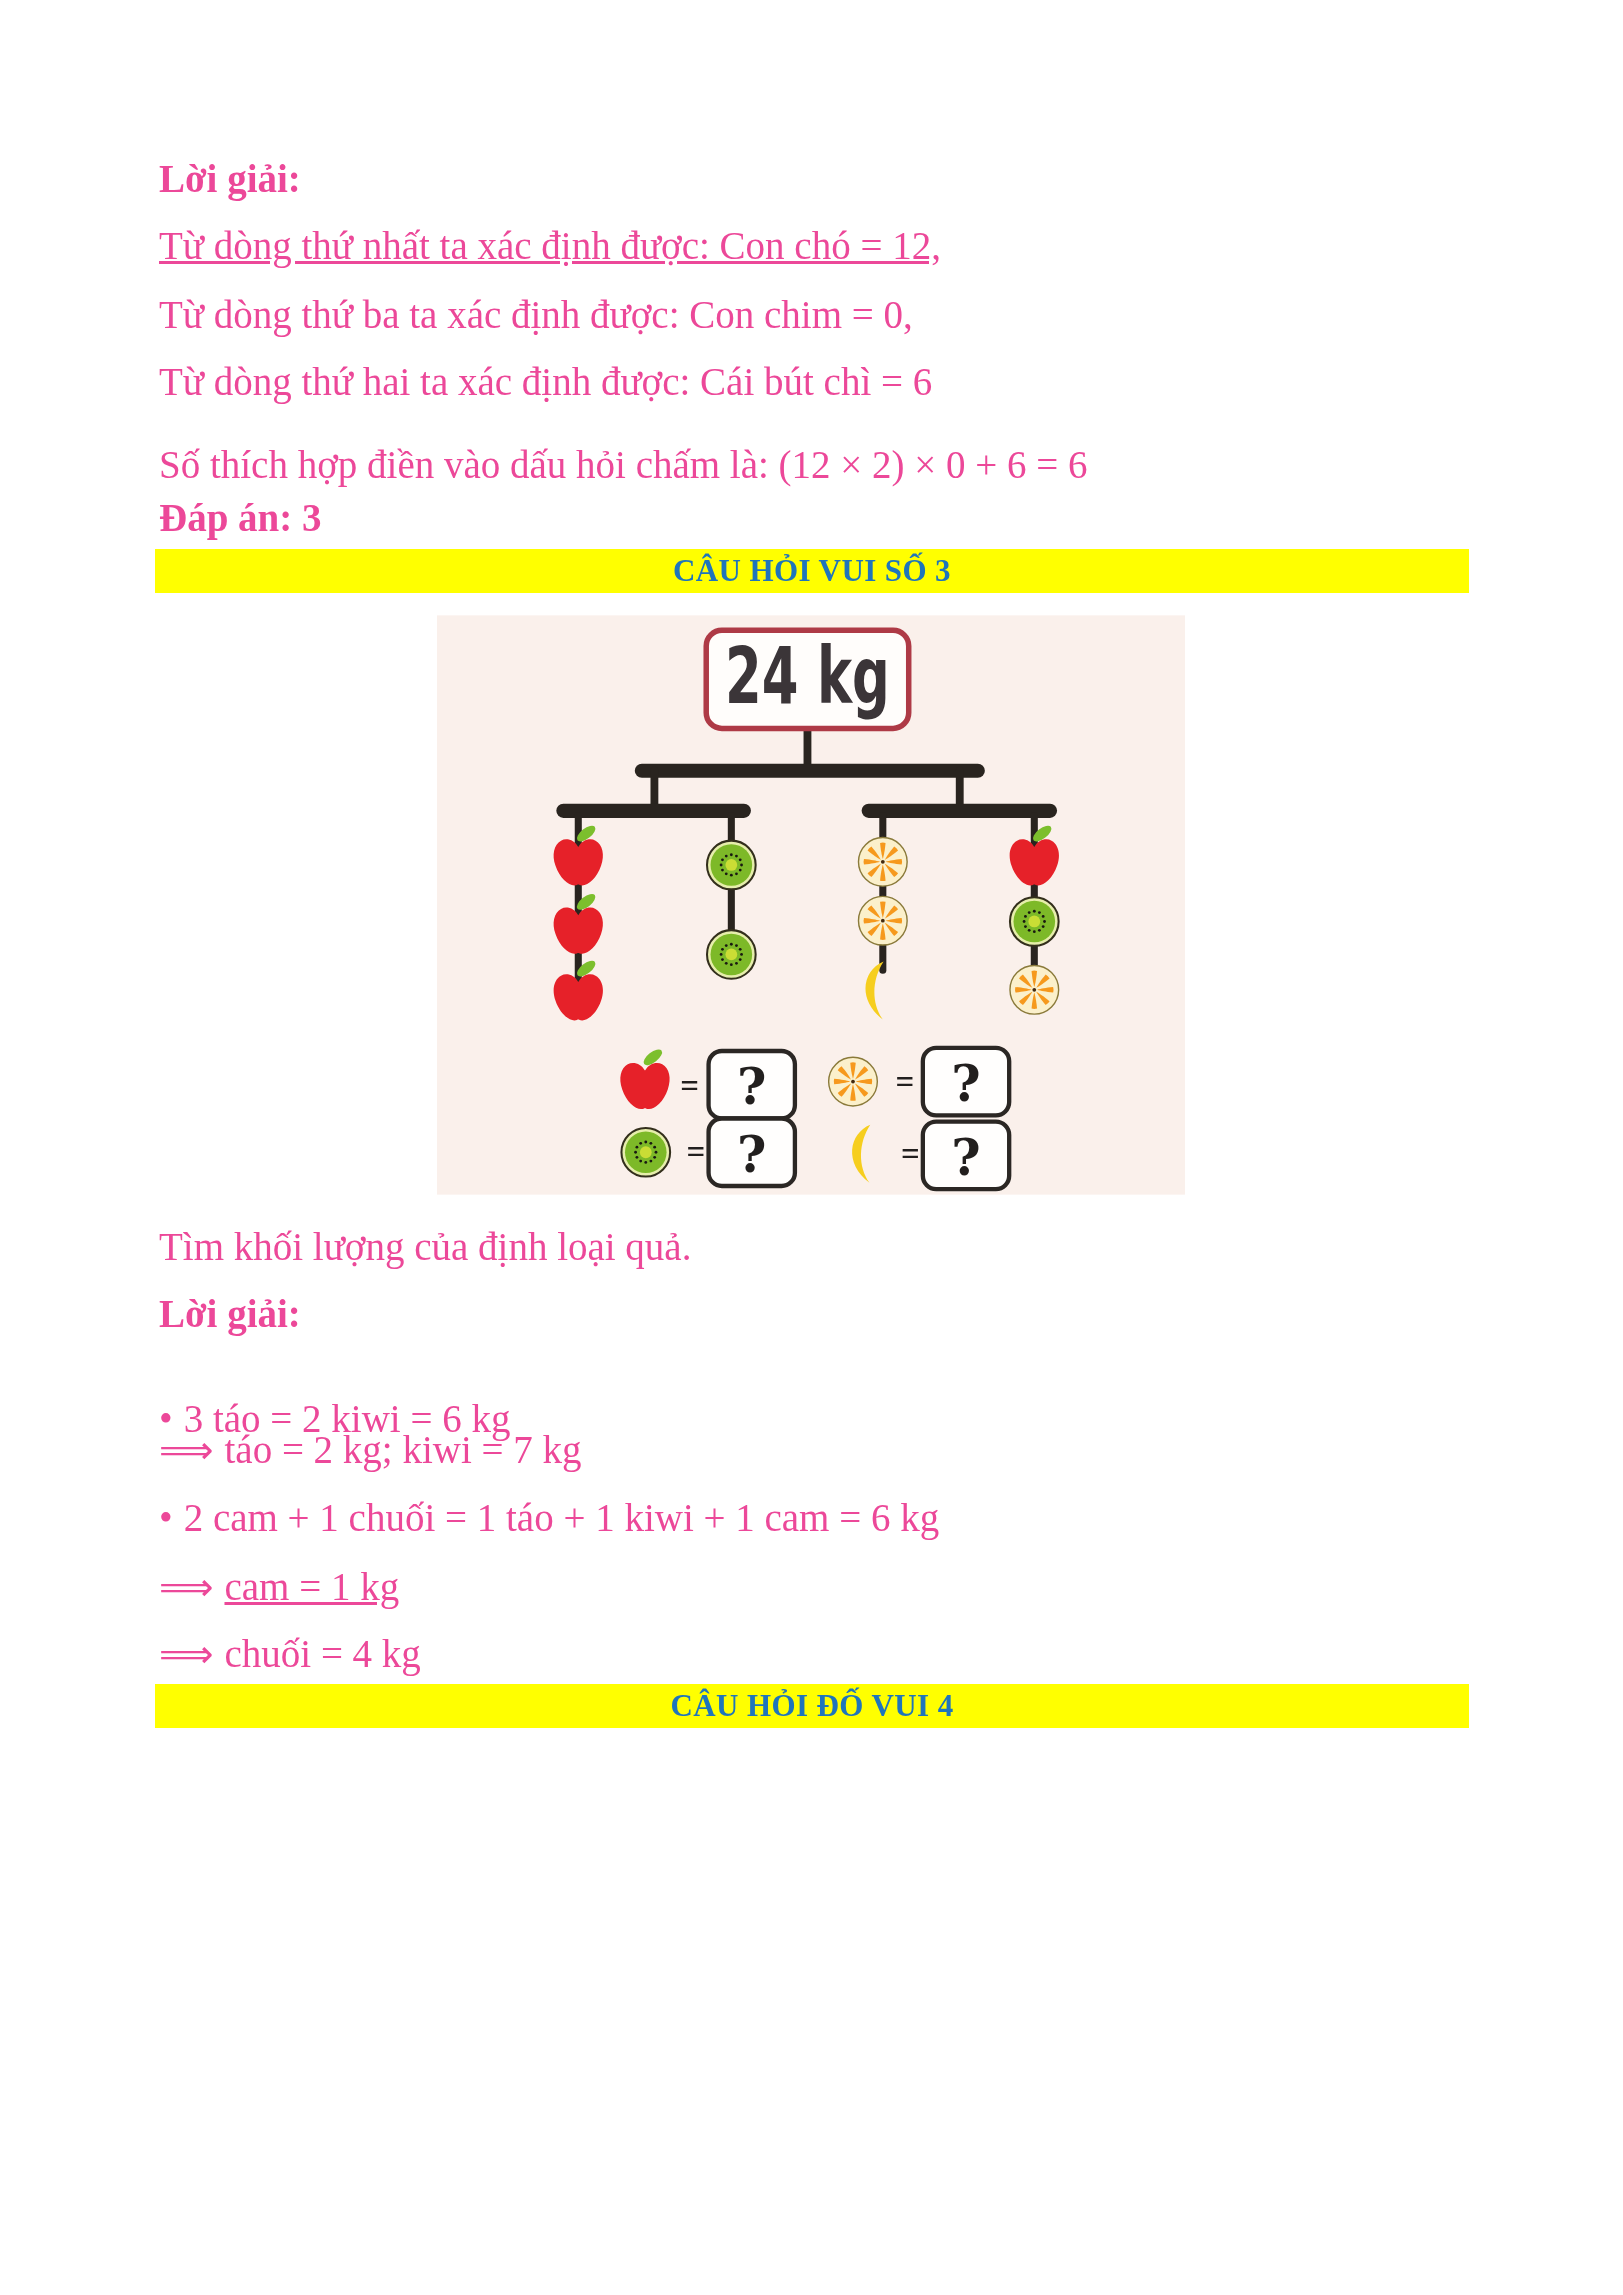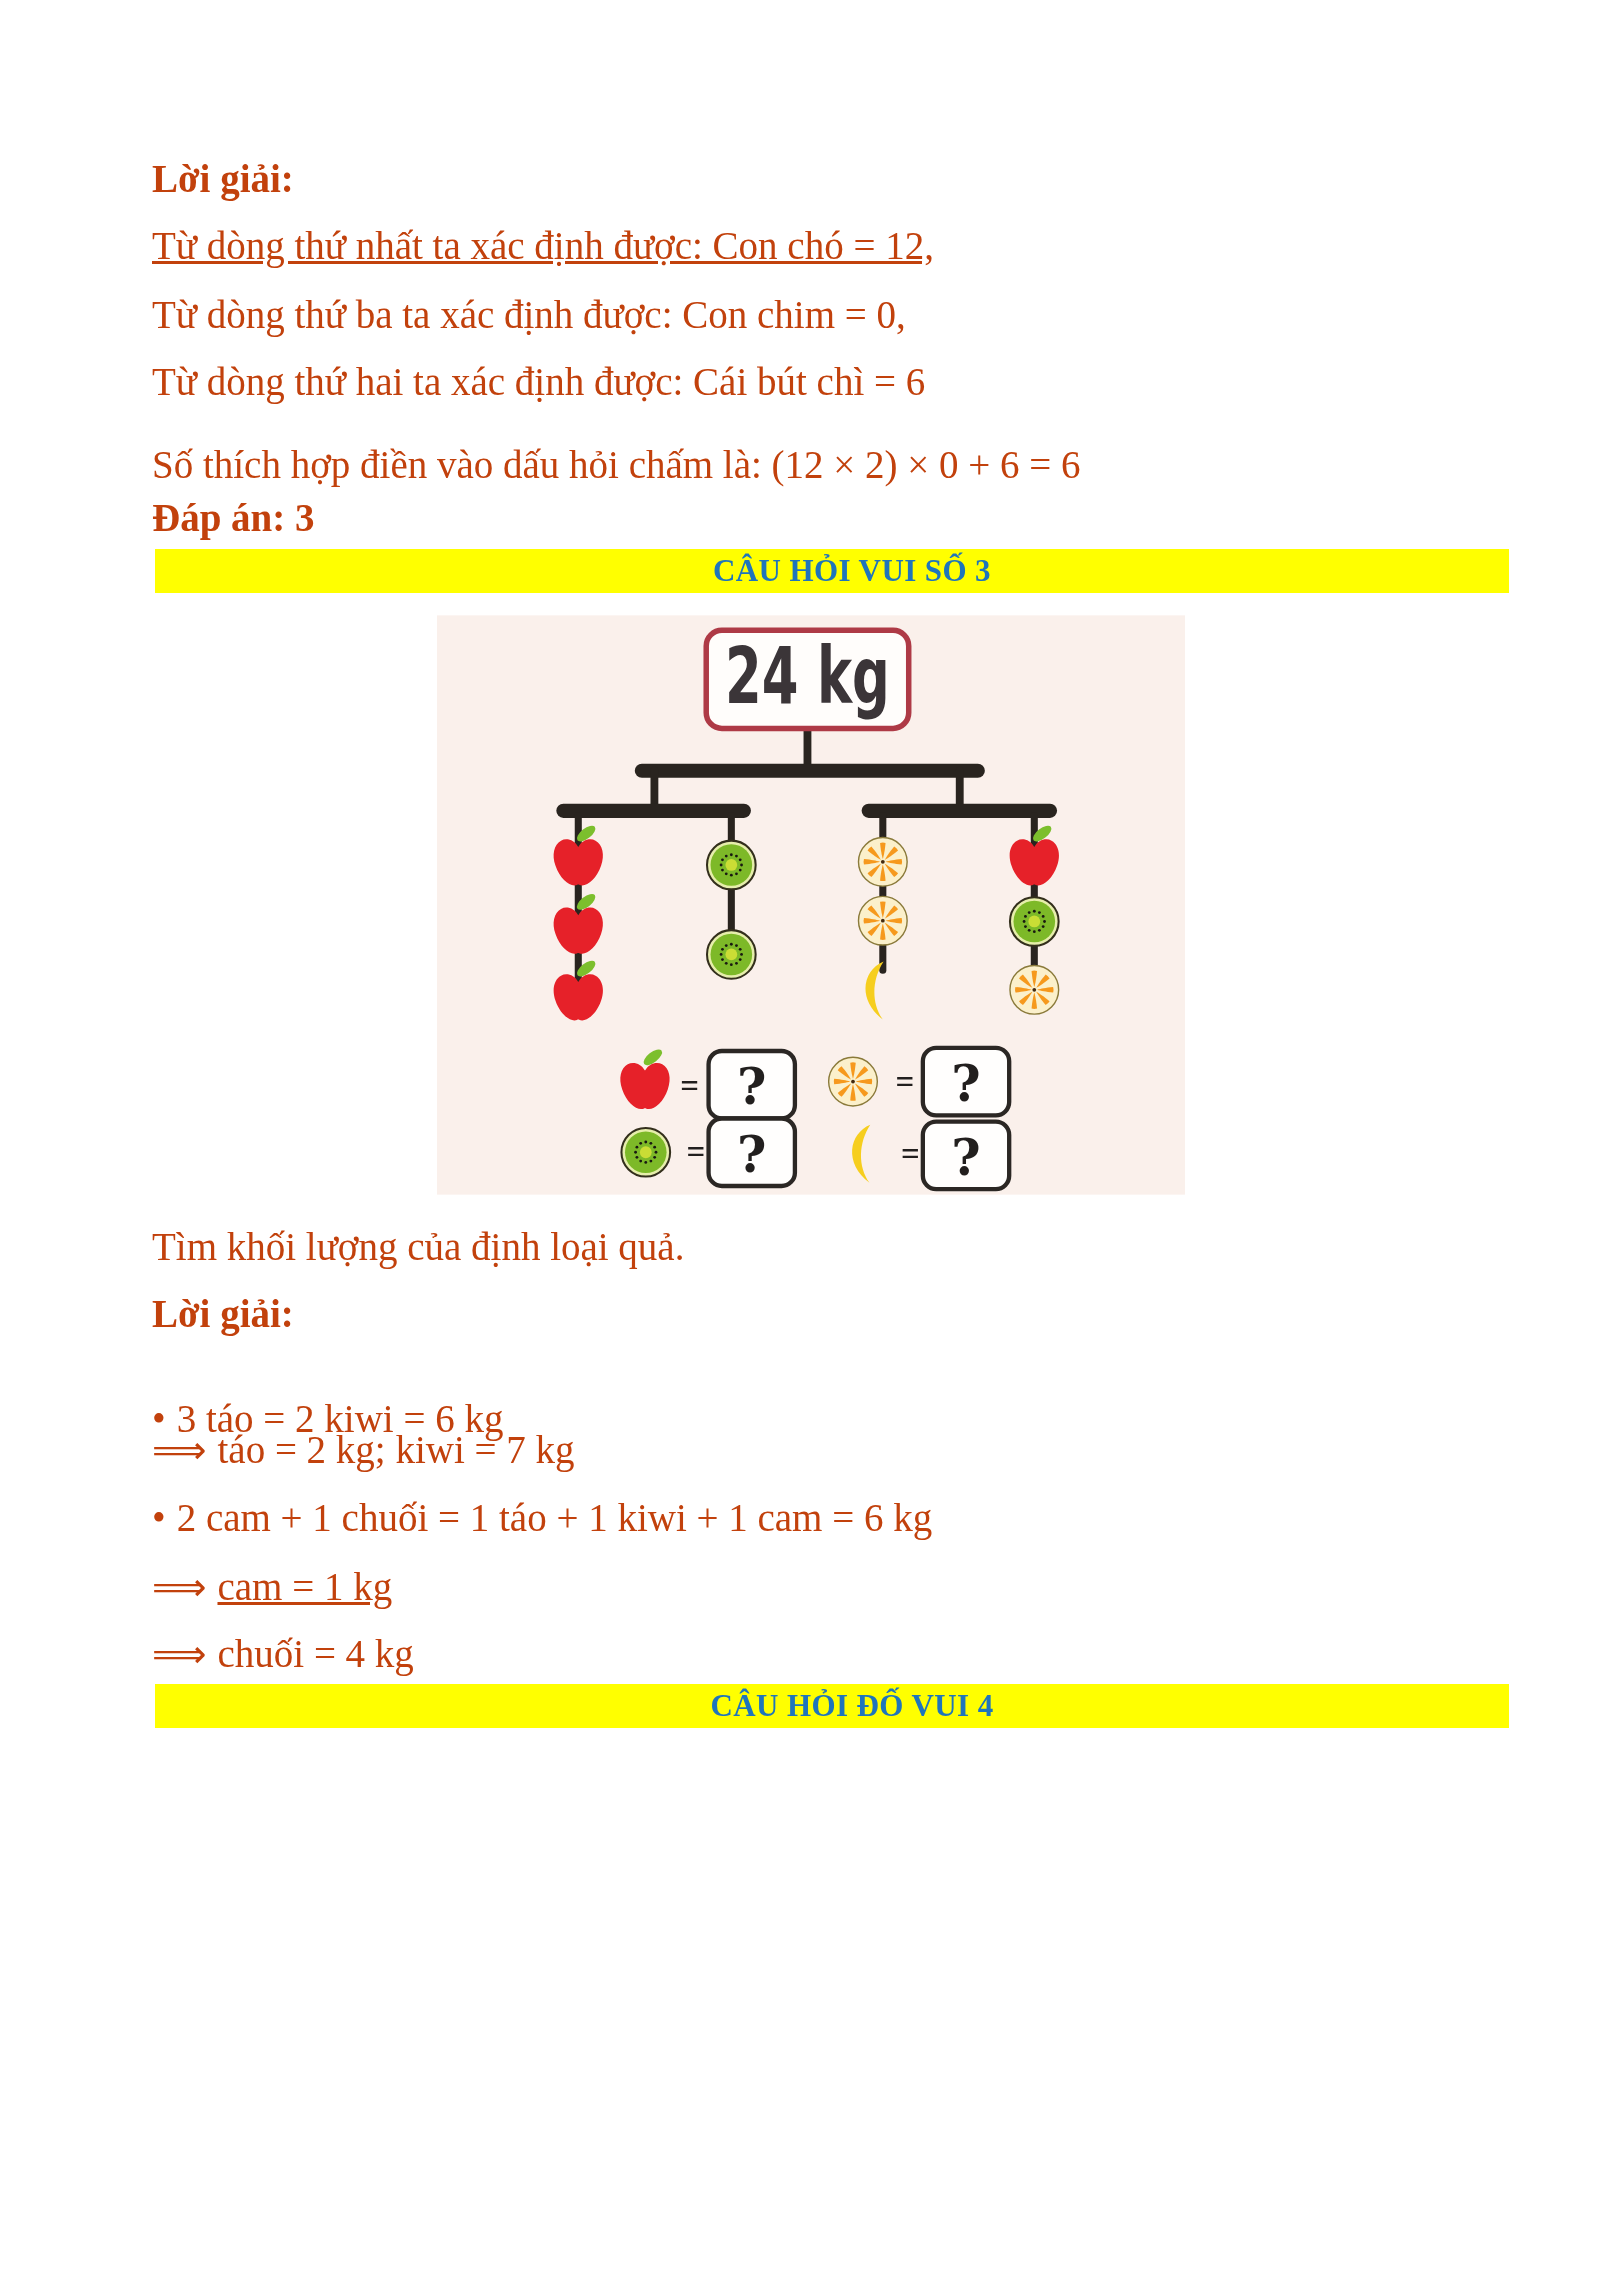--- a/index.html
+++ b/index.html
@@ -6,35 +6,35 @@
   body{
     position:relative;
     width:1623px;height:2295px;
     background:#ffffff;
     font-family:"Liberation Serif","DejaVu Serif",serif;
     color:#111111;
     overflow:hidden;
   }
   .line{
     position:absolute;
-    left:152px;
+    left:159px;
     font-size:39px;
     line-height:47px;
     white-space:nowrap;
-    color:#c2410c;
+    color:#ec4899;
   }
   .bold{font-weight:bold;}
   .marker{display:inline-block;margin-right:11px;}
   .arrow{font-family:"DejaVu Sans",sans-serif;font-size:38px;}
   .banner{
     position:absolute;
     left:155px;
     width:1314px;height:44px;
     background:#ffff00;
-    display:flex;align-items:center;justify-content:center;padding-left:40px;
+    display:flex;align-items:center;justify-content:center;
   }
   .banner .banner-label{
     font-weight:bold;
     font-size:31px;
     color:#1f75bb;
     letter-spacing:0.4px;
     white-space:nowrap;
   }
   #banner1{top:549px;}
   #banner2{top:1684px;}

